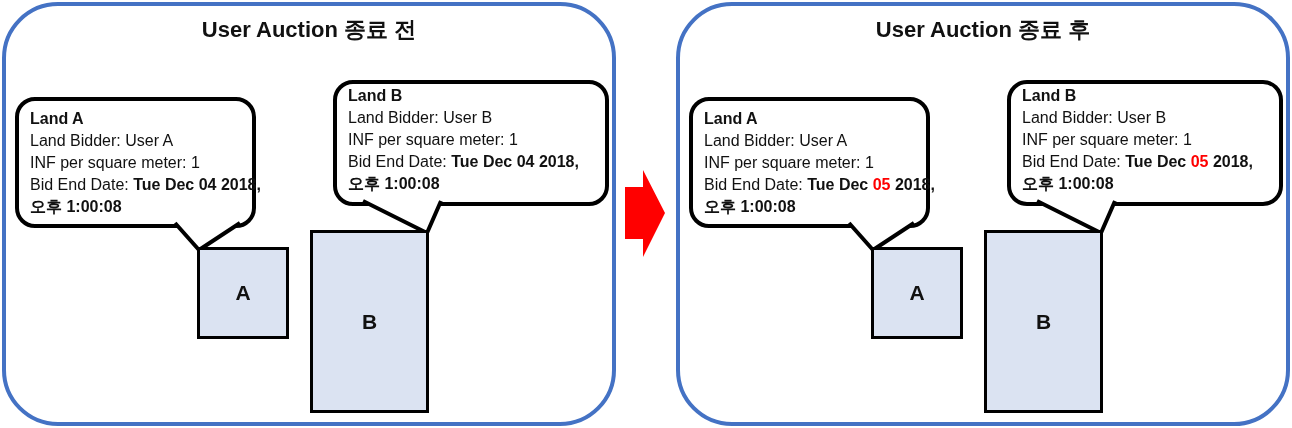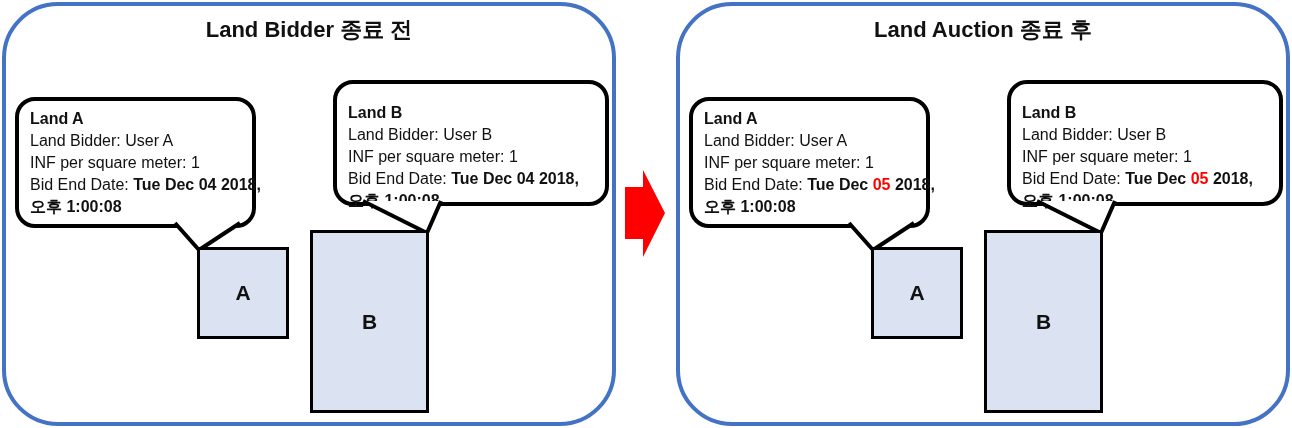--- a/index.html
+++ b/index.html
@@ -39,21 +39,21 @@
     border-radius: 20px;
     color: #111111;
     font-size: 16px;
     line-height: 22px;
     padding: 7px 10px 5px 11px;
     white-space: nowrap;
     z-index: 1;
   }
   .bubble .b { font-weight: bold; }
   .bubble-a { left: 9px;   top: 91px; width: 241px; height: 131px; }
-  .bubble-b { left: 327px; top: 74px; width: 276px; height: 126px; padding-top: 18px; }
+  .bubble-b { left: 327px; top: 74px; width: 276px; height: 126px; padding-top: 1px; }
   .tails {
     position: absolute;
     left: 0; top: 0;
     width: 606px; height: 416px;
     z-index: 2;
     pointer-events: none;
   }
   .tails path {
     fill: #ffffff;
     stroke: #000000;
@@ -80,21 +80,21 @@
     left: 623px; top: 168px;
     width: 44px; height: 92px;
   }
 </style>
 </head>
 <body>
 
 <div class="stage">
 
   <div class="panel panel-left">
-    <div class="panel-title">Land Bidder 종료 전</div>
+    <div class="panel-title">User Auction 종료 전</div>
 
     <div class="bubble bubble-a">
       <div><span class="b">Land A</span></div>
       <div>Land Bidder: User A</div>
       <div>INF per square meter: 1</div>
       <div><span>Bid End Date: </span><span class="b">Tue Dec </span><span class="b" style="color: rgb(17, 17, 17);">04</span><span class="b"> 2018,</span></div>
       <div><span class="b">오후 1:00:08</span></div>
     </div>
 
     <div class="bubble bubble-b">
@@ -116,21 +116,21 @@
     <div class="land-box box-b">
         <span>B</span>
       </div>
   </div>
 
   <svg class="arrow-svg" viewBox="0 0 44 92">
     <polygon points="2,19 20,19 20,2 42,45 20,89 20,71 2,71" fill="#ff0000"></polygon>
   </svg>
 
   <div class="panel panel-right">
-    <div class="panel-title">Land Auction 종료 후</div>
+    <div class="panel-title">User Auction 종료 후</div>
 
     <div class="bubble bubble-a">
       <div><span class="b">Land A</span></div>
       <div>Land Bidder: User A</div>
       <div>INF per square meter: 1</div>
       <div><span>Bid End Date: </span><span class="b">Tue Dec </span><span class="b" style="color: rgb(255, 0, 0);">05</span><span class="b"> 2018,</span></div>
       <div><span class="b">오후 1:00:08</span></div>
     </div>
 
     <div class="bubble bubble-b">

